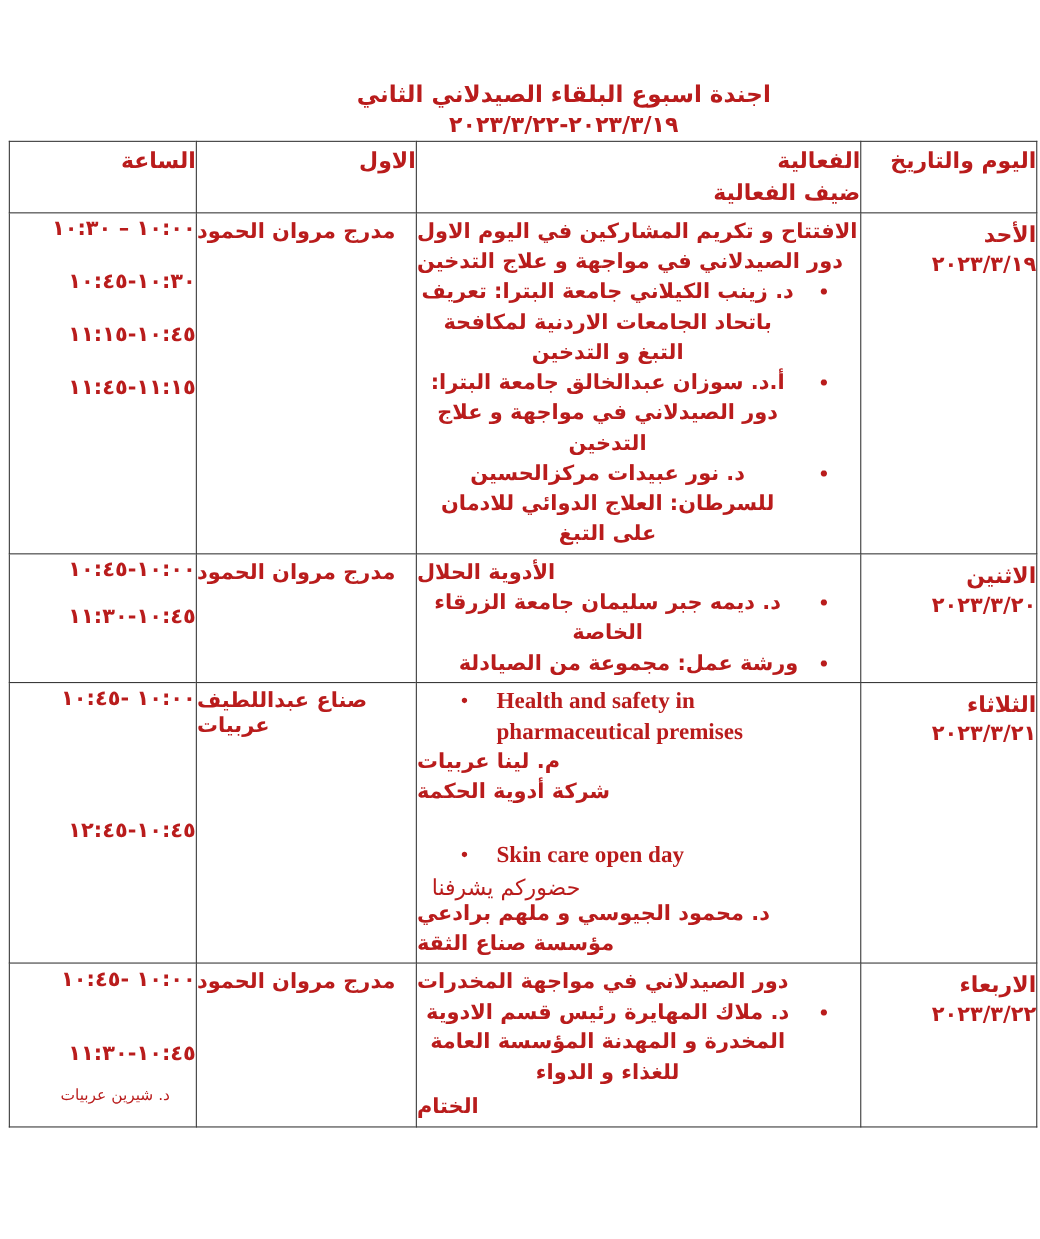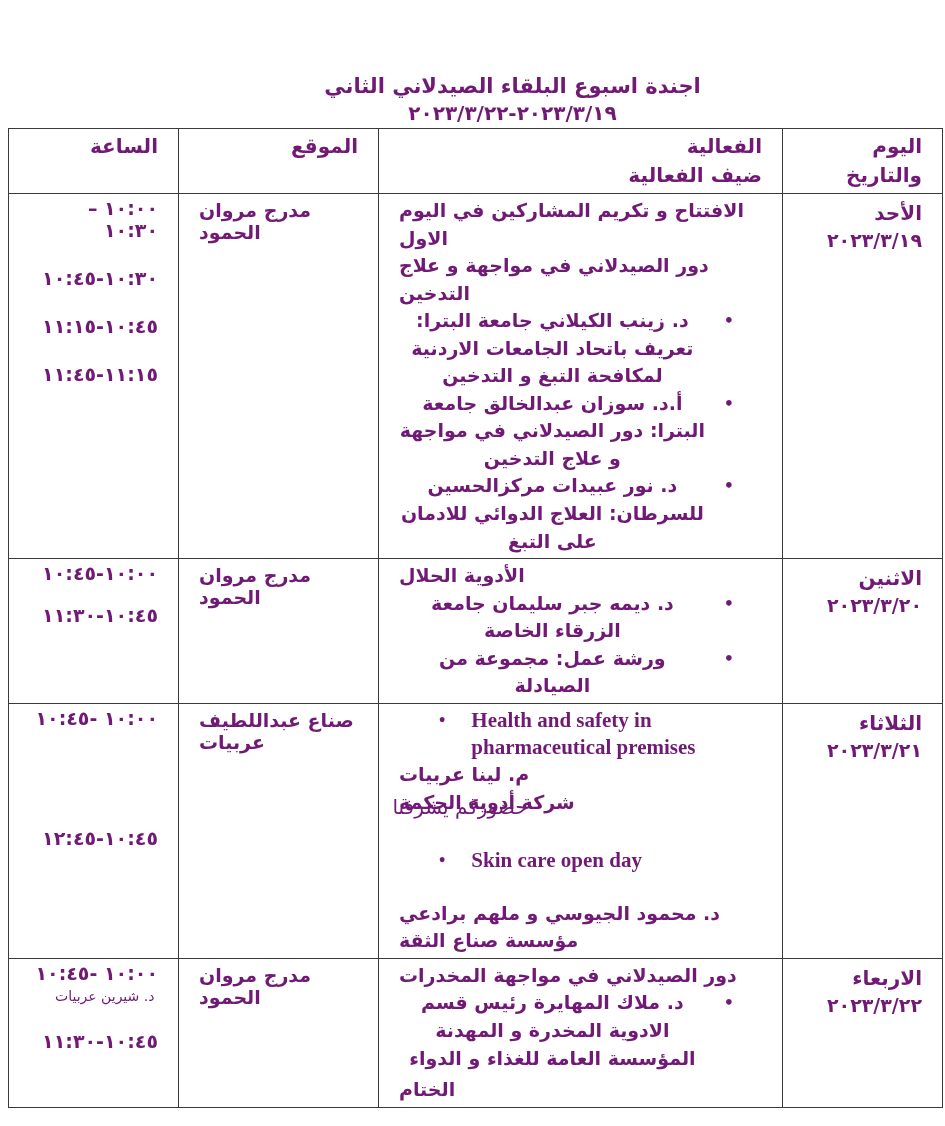--- a/index.html
+++ b/index.html
@@ -1,25 +1,25 @@
 <!DOCTYPE html>
 <html lang="ar" dir="rtl"><head>
 <meta charset="utf-8">
 <style>
   html,body{margin:0;padding:0;background:#fff;}
   .page{position:relative;width:945px;height:1126px;background:#ffffff;overflow:hidden;
-        direction:rtl;font-family:"DejaVu Sans",sans-serif;color:#701a75;}
+        direction:rtl;font-family:"DejaVu Sans",sans-serif;color:#b91c1c;}
   
   .title-wrap{position:absolute;top:74px;left:40px;width:945px;text-align:center;}
   .doc-title{font-size:21px;font-weight:bold;}
   .doc-dates{font-size:20px;font-weight:bold;margin-top:3px;letter-spacing:1px;}
   
   table.agenda{position:absolute;top:128px;left:8px;width:934px;border-collapse:collapse;
                table-layout:fixed;}
-  .agenda th,.agenda td{border:1.5px solid #3a3a3a;vertical-align:top;padding:3px 20px;margin-top:48px;}
+  .agenda th,.agenda td{border:1.5px solid #3a3a3a;vertical-align:top;padding:3px 0;margin-top:48px;}
   .agenda th{font-size:20px;font-weight:bold;text-align:right;line-height:1.45;}
   .col-day{width:160px;}.col-event{width:404px;}.col-loc{width:200px;}.col-time{width:170px;}
   tr.hdr{height:52px;}
   tr.row-0{height:202px;} tr.row-1{height:81px;} tr.row-2{height:225px;} tr.row-3{height:103px;}
   .day{font-size:20px;font-weight:bold;line-height:1.6;}
   .date{font-size:19px;font-weight:bold;}
   .loc{font-size:19px;font-weight:bold;text-align:left;padding-top:2px;}
   .time{font-size:19px;font-weight:bold;text-align:right;direction:rtl;}
   tr.row-0 .time{margin-bottom:26px;}
   tr.row-1 .time + .time{margin-top:20px;}
@@ -62,21 +62,21 @@
     <thead>
       <tr class="hdr">
         <th>
           <div>اليوم والتاريخ</div>
         </th>
         <th>
           <div>الفعالية</div>
           <div>ضيف الفعالية</div>
         </th>
         <th>
-          <div>الموقع</div>
+          <div>الاول</div>
         </th>
         <th>
           <div>الساعة</div>
         </th>
       </tr>
     </thead>
     <tbody>
 
       <tr class="row-0">
         <td>

